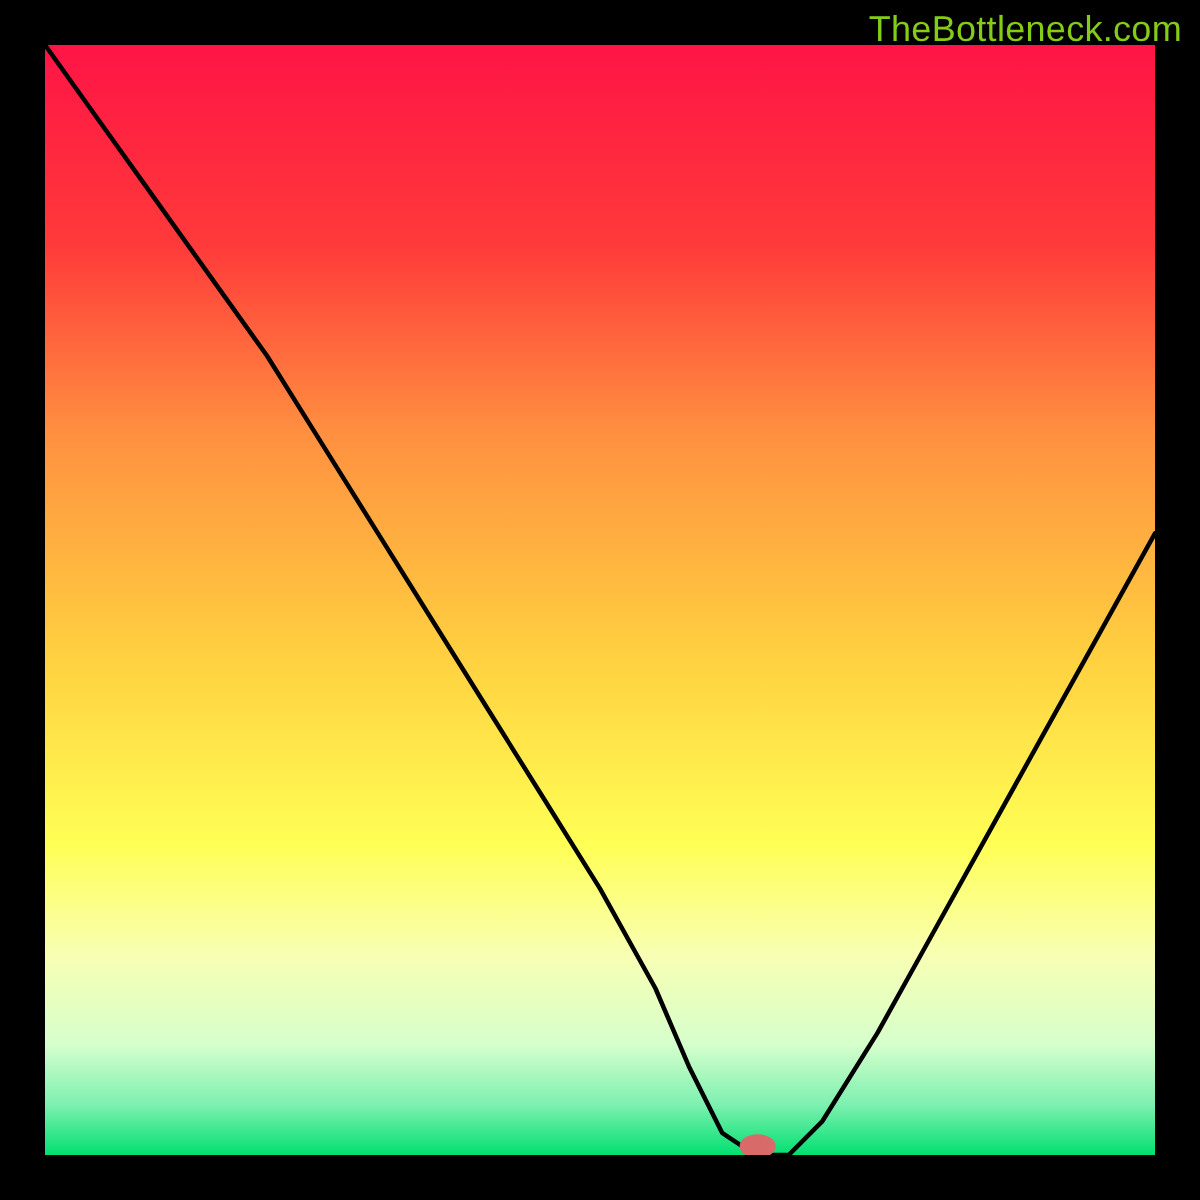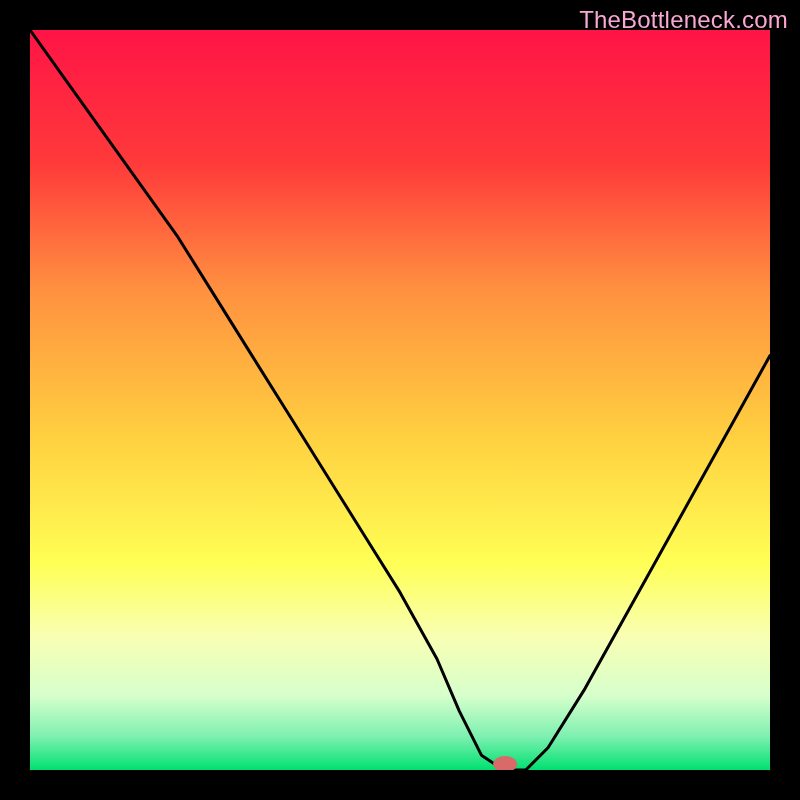--- a/index.html
+++ b/index.html
@@ -22,21 +22,21 @@
     top: 30px;
     width: 740px;
     height: 740px;
   }
   .watermark {
     position: absolute;
     top: 6px;
     right: 12px;
     font-family: Arial, Helvetica, sans-serif;
     font-size: 24px;
-    color: #f9a8d4;
+    color: #84cc16;
     letter-spacing: 0.2px;
     user-select: none;
   }
   svg { display: block; }
 </style>
 </head>
 <body>
 
 <div class="container">
   <div class="watermark">TheBottleneck.com</div>

